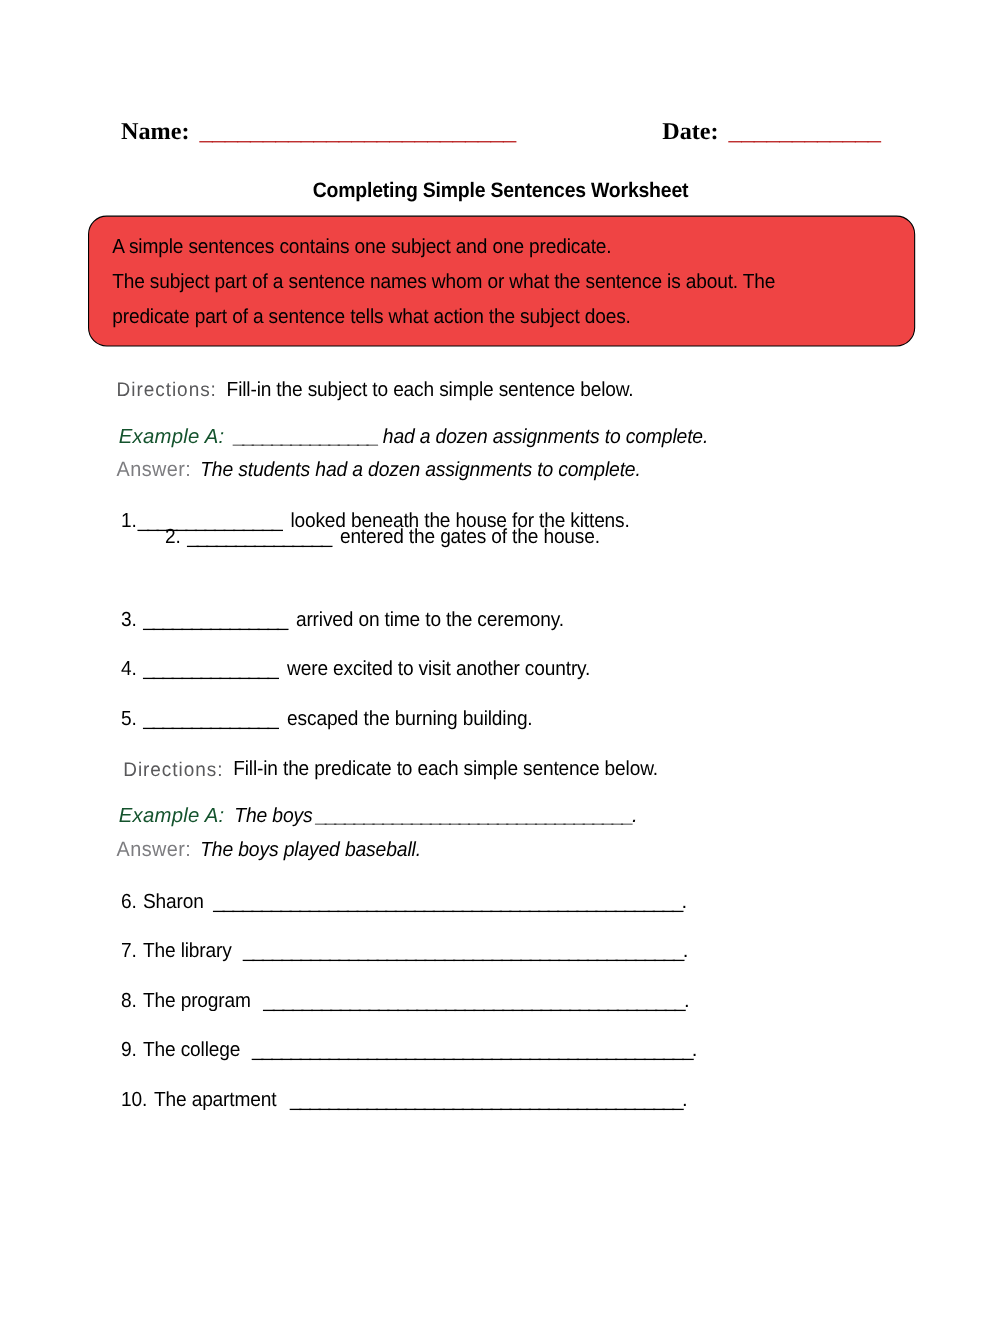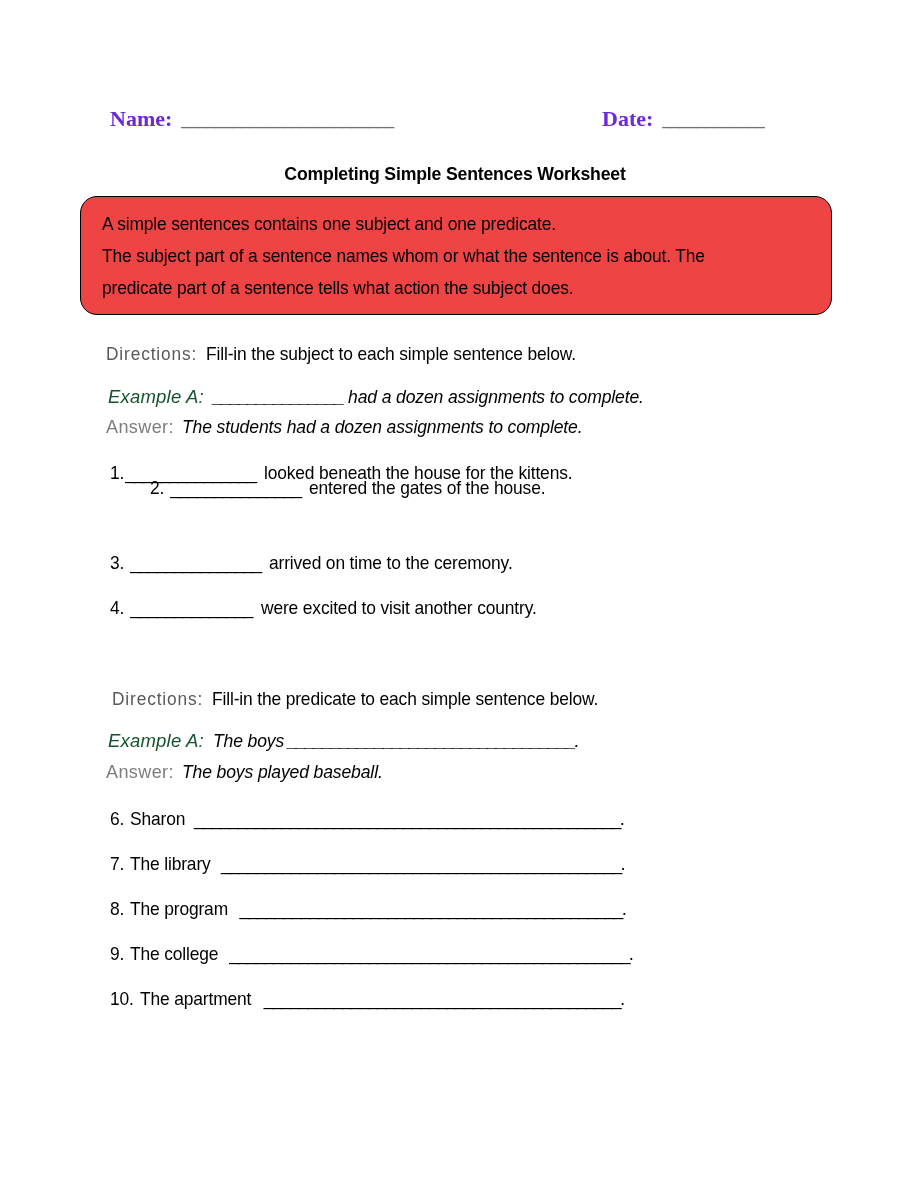--- a/index.html
+++ b/index.html
@@ -29,27 +29,27 @@
     left: 110px;
     top: 106px;
     width: 690px;
     height: 32px;
   }
   .nd-label {
     font-family: "Liberation Serif", serif;
     font-weight: bold;
     font-size: 22px;
     letter-spacing: 0px;
-    color: #6d28d9;
+    color: #000000;
   }
   .nd-rule {
     font-family: "Liberation Serif", serif;
-    font-weight: bold;
-    font-size: 18px;
-    color: #737373;
+    font-weight: normal;
+    font-size: 24px;
+    color: #b91c1c;
     letter-spacing: -0.5px;
     white-space: pre;
   }
   .name-group {
     position: absolute;
     left: 0;
     top: 0;
     white-space: nowrap;
   }
   .date-group {
@@ -232,20 +232,23 @@
   </div>
 
   <div class="row" style="left:110px; top:552px;">
     <span class="num">3.</span><span class="sp-sm"></span><span class="blank">_______________</span><span class="sp-md"></span><span class="txt-plain">arrived on time to the ceremony.</span>
   </div>
 
   <div class="row" style="left:110px; top:597px;">
     <span class="num">4.</span><span class="sp-sm"></span><span class="blank">______________</span><span class="sp-md"></span><span class="txt-plain">were excited to visit another country.</span>
   </div>
 
+  <div class="row" style="left:110px; top:642px;">
+    <span class="num">5.</span><span class="sp-sm"></span><span class="blank">______________</span><span class="sp-md"></span><span class="txt-plain">escaped the burning building.</span>
+  </div>
 
   <div class="row" style="left:112px; top:688px;">
     <span class="lbl-directions">Directions:</span><span class="sp-sm"></span><span class="txt-plain">Fill-in the predicate to each simple sentence below.</span>
   </div>
 
   <div class="row" style="left:106px; top:761px;">
     <span class="lbl-answer">Answer:</span><span class="sp-sm"></span><span class="txt-italic">The boys played baseball.</span>
   </div>
 
   <div class="row" style="left:108px; top:730px;">

